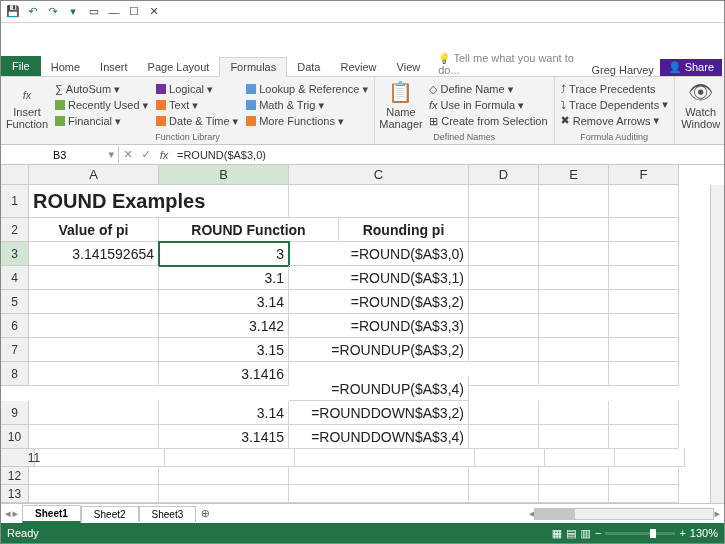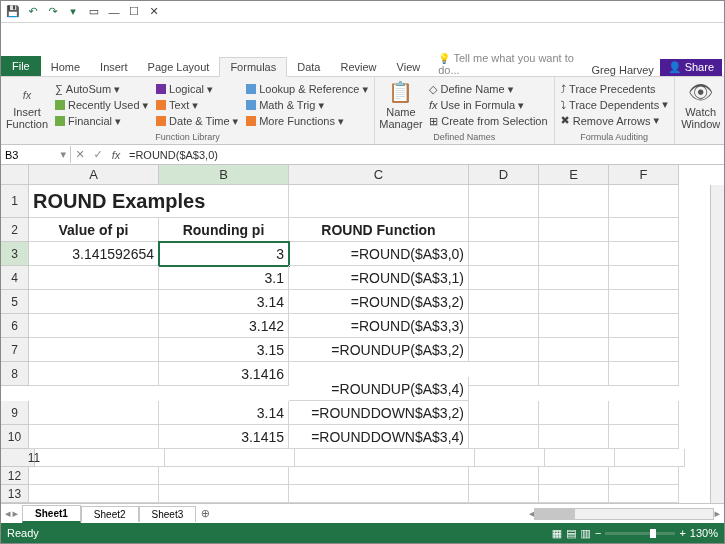--- a/index.html
+++ b/index.html
@@ -23,21 +23,21 @@
 .rgroup .label{text-align:center;color:#666;font-size:9px;padding-top:1px;}
 .bigbtn{display:flex;flex-direction:column;align-items:center;justify-content:center;width:44px;color:#444;gap:2px;}
 .bigbtn .ic{font-size:20px;color:#555;}
 .col{display:flex;flex-direction:column;gap:1px;justify-content:center;}
 .rbtn{display:flex;align-items:center;gap:3px;color:#444;white-space:nowrap;padding:1px 2px;}
 .rbtn .sq{width:10px;height:10px;background:#7030a0;display:inline-block;}
 .rbtn .sq.o{background:#ed7d31;}
 .rbtn .sq.g{background:#70ad47;}
 .rbtn .sq.b{background:#5b9bd5;}
 .namebox-row{height:20px;display:flex;align-items:center;border-bottom:1px solid #c6c6c6;background:#fff;}
-.namebox{width:70px;border-right:1px solid #c6c6c6;padding:2px 4px;display:flex;align-items:center;justify-content:space-between;}
+.namebox{width:70px;border-right:1px solid #c6c6c6;padding:2px 4px;display:flex;align-items:center;justify-content:space-between;margin-left:48px;}
 .fbbtn{width:18px;text-align:center;color:#888;}
 .fxlabel{width:18px;text-align:center;font-style:italic;color:#555;}
 .fbar{flex:1;padding:2px 4px;color:#333;}
 .grid-wrap{flex:1;display:flex;overflow:hidden;position:relative;}
 .corner{width:28px;height:20px;background:#f0f0f0;border-right:1px solid #ccc;border-bottom:1px solid #ccc;}
 .colhdrs{display:flex;height:20px;}
 .colhdr{background:#f0f0f0;border-right:1px solid #ccc;border-bottom:1px solid #ccc;text-align:center;line-height:20px;color:#333;font-size:13px;}
 .rows{display:flex;flex-direction:column;flex:1;overflow:hidden;}
 .row{display:flex;}
 .rowhdr{width:28px;background:#f0f0f0;border-right:1px solid #ccc;border-bottom:1px solid #ccc;text-align:center;color:#333;display:flex;align-items:center;justify-content:center;font-size:12px;}
@@ -188,22 +188,22 @@
           <div class="cell big-title" style="width: 130px; height: 33px; position: relative; overflow: visible; white-space: nowrap; z-index: 1; border-right: none;">ROUND Examples</div>
           <div class="cell" style="width: 130px; height: 33px; border-left: none;"></div>
           <div class="cell" style="width: 180px; height: 33px;"></div>
           <div class="cell" style="width: 70px; height: 33px;"></div>
           <div class="cell" style="width: 70px; height: 33px;"></div>
           <div class="cell" style="width: 70px; height: 33px;"></div>
         </div>
         <div class="row">
           <div class="rowhdr" style="height: 24px;">2</div>
           <div class="cell b c" style="width: 130px; height: 24px;">Value of pi</div>
+          <div class="cell b c" style="width: 180px; height: 24px;">ROUND Function</div>
           <div class="cell b c" style="width: 130px; height: 24px;">Rounding pi</div>
-          <div class="cell b c" style="width: 180px; height: 24px;">ROUND Function</div>
           <div class="cell b c" style="width: 70px; height: 24px;"></div>
           <div class="cell b c" style="width: 70px; height: 24px;"></div>
           <div class="cell b c" style="width: 70px; height: 24px;"></div>
         </div>
         <div class="row">
           <div class="rowhdr sel" style="height: 24px;">3</div>
           <div class="cell r" style="width: 130px; height: 24px;">3.141592654</div>
           <div class="cell r sel" style="width: 130px; height: 24px;">3</div>
           <div class="cell r" style="width: 180px; height: 24px;">=ROUND($A$3,0)</div>
           <div class="cell" style="width: 70px; height: 24px;"></div>

